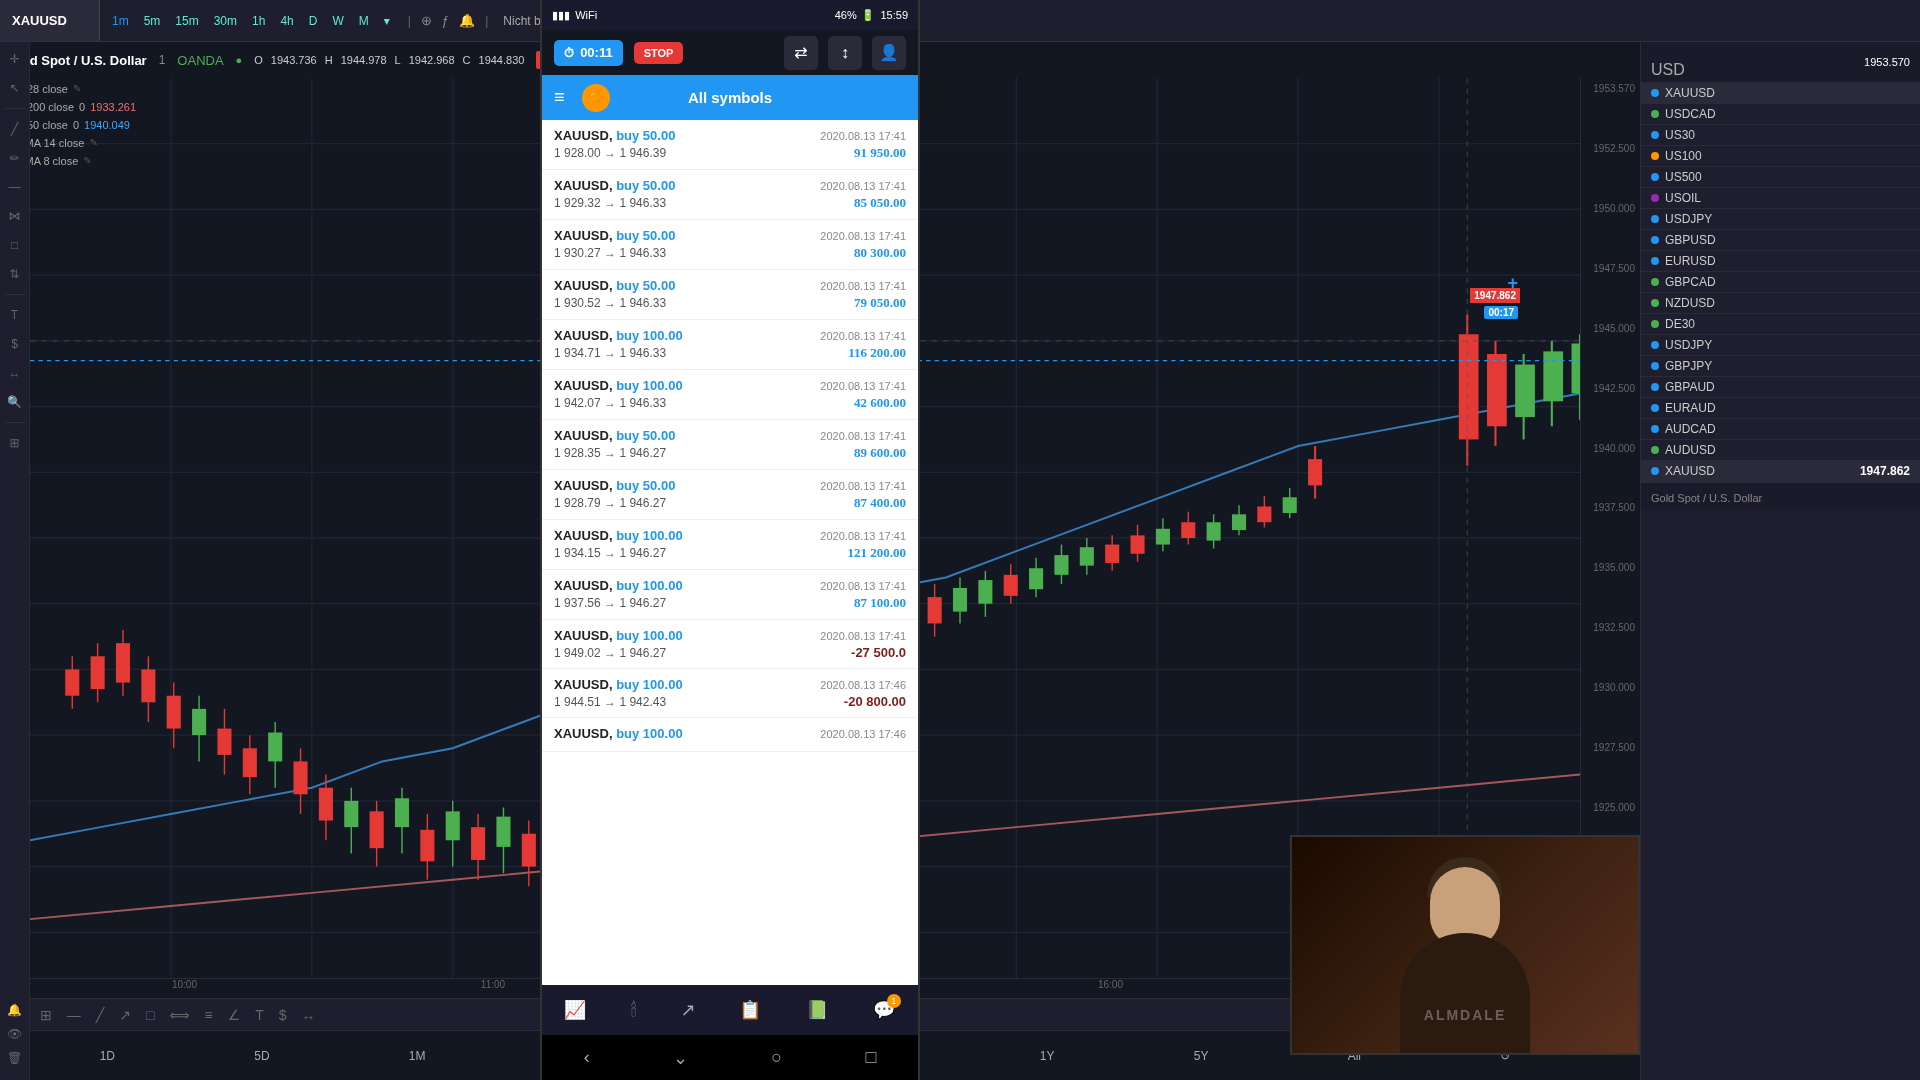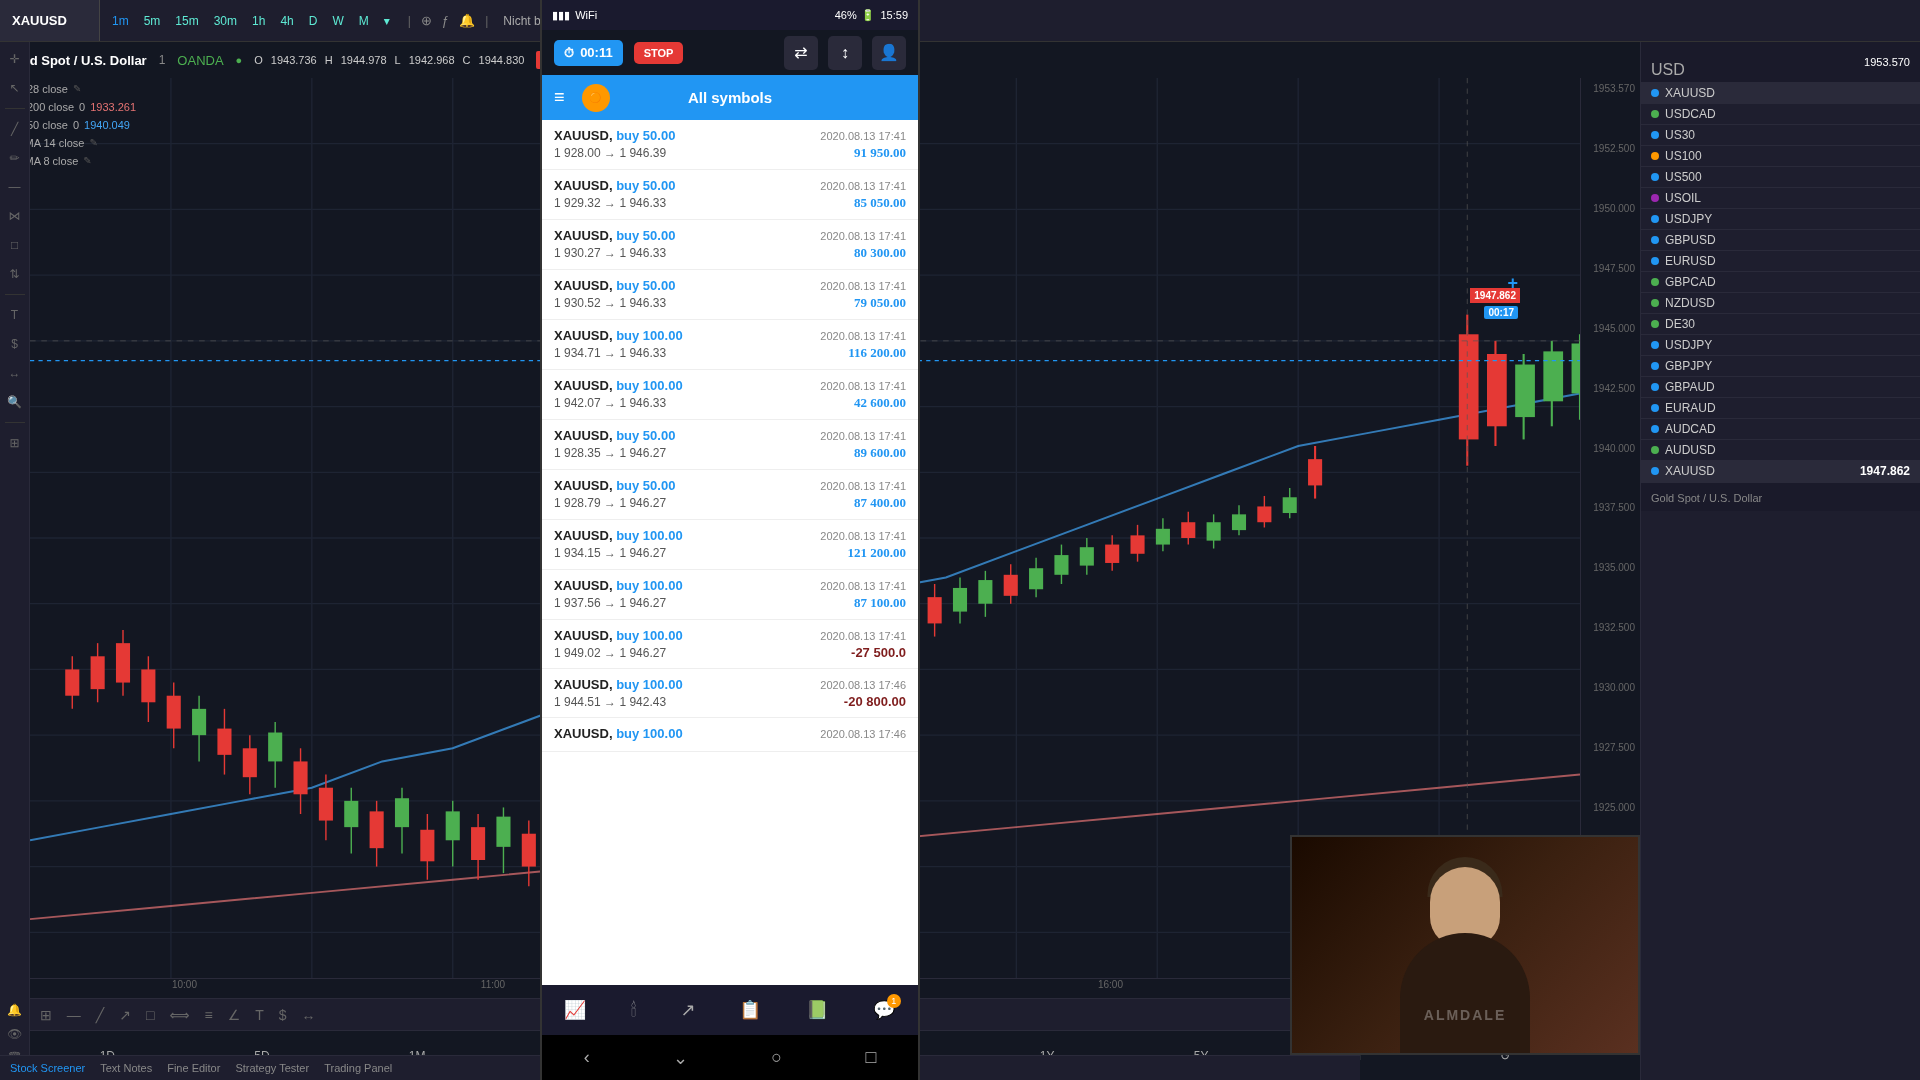--- a/index.html
+++ b/index.html
@@ -1052,27 +1052,20 @@
     <span class="tf-bottom-btn">6M</span>
     <span class="tf-bottom-btn">YTD</span>
     <span class="tf-bottom-btn">1Y</span>
     <span class="tf-bottom-btn">5Y</span>
     <span class="tf-bottom-btn">All</span>
     <span class="tf-bottom-btn">↺</span>
   </div>
 
   <div class="logo" style="bottom:30px;left:35px;">GENIUS-TRADING.COM</div>
 
-  <div class="screener-bar">
-    <span class="screener-item active">Stock Screener</span>
-    <span class="screener-item">Text Notes</span>
-    <span class="screener-item">Fine Editor</span>
-    <span class="screener-item">Strategy Tester</span>
-    <span class="screener-item">Trading Panel</span>
-  </div>
 </div>
 
 <div class="right-panel">
   <div class="right-panel-header">
     <span style="color:#aaa;font-size:12px;">≡</span>
     <span class="rp-title">Symbol</span>
     <span style="margin-left:auto;color:#888;font-size:12px;">×</span>
   </div>
 
   <div style="display:flex;align-items:center;padding:3px 10px;background:#1a1a2a;border-bottom:1px solid #2a2a3a;">

